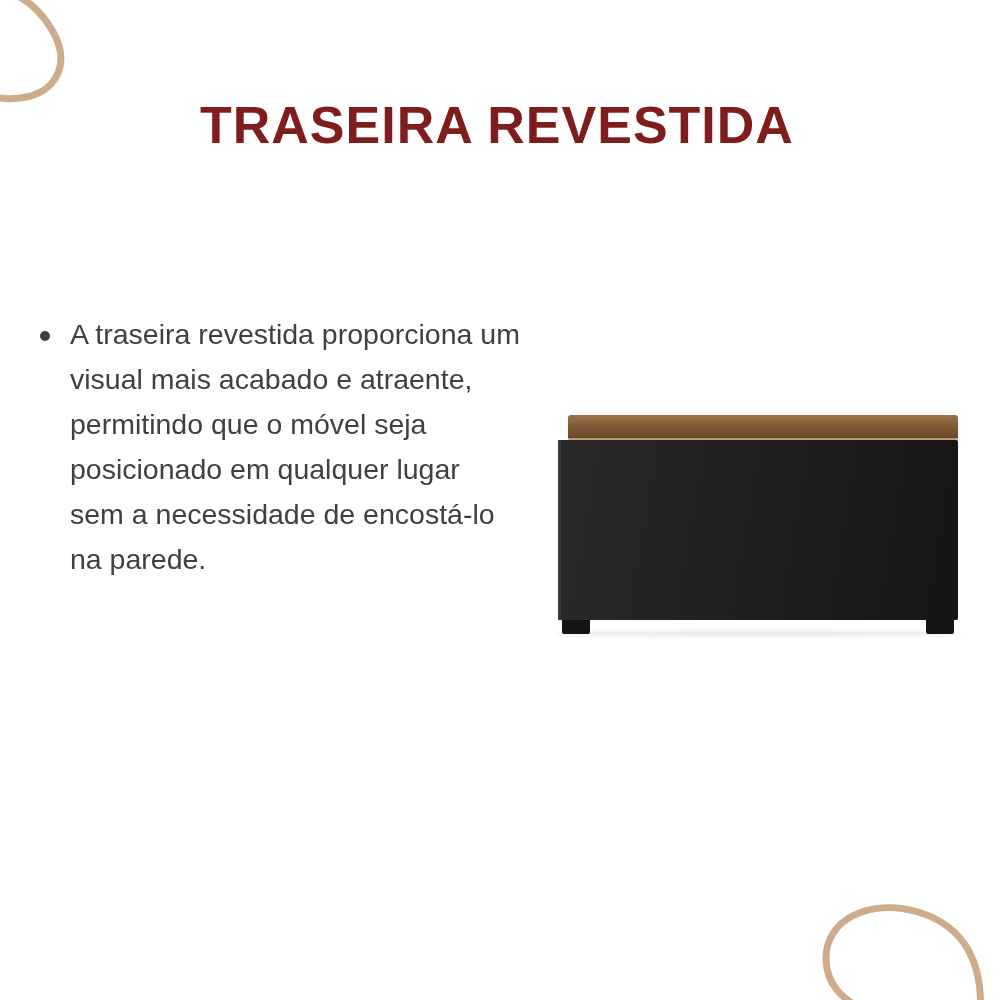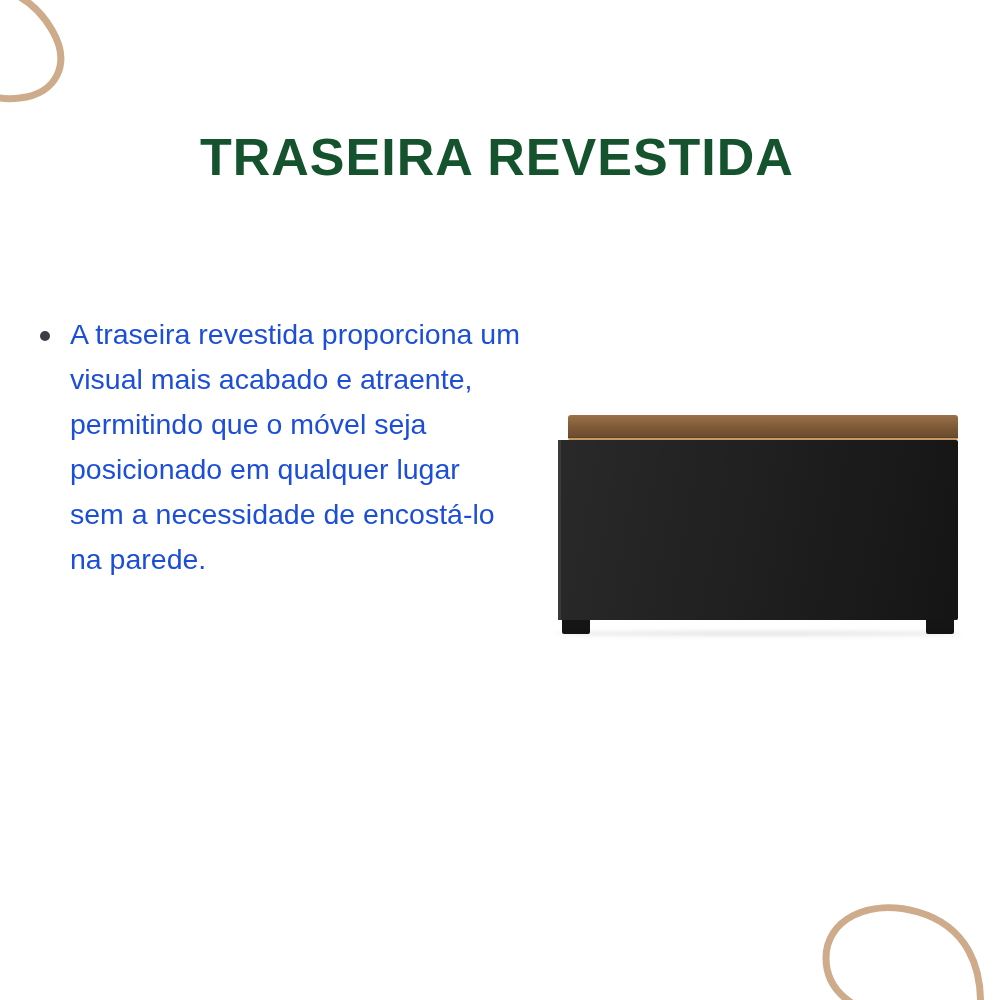--- a/index.html
+++ b/index.html
@@ -36,37 +36,36 @@
   }
 
   
   .title {
     position: absolute;
     top: 95px;
     left: 200px;
     font-size: 52px;
     letter-spacing: 1px;
     font-weight: bold;
-    color: #14532d;
+    color: #7f1d1d;
     font-family: "Liberation Sans", sans-serif;
     white-space: nowrap;
-    margin-top: 32px;
   }
 
   
   .bullets {
     position: absolute;
     top: 312px;
     left: 40px;
     width: 480px;
   }
   .bullet-item {
     display: flex;
     align-items: flex-start;
-    color: #1d4ed8;
+    color: #404040;
     font-size: 28.5px;
     line-height: 1.58;
     font-family: "Liberation Sans", sans-serif;
   }
   .bullet-dot {
     flex: 0 0 auto;
     width: 10px;
     height: 10px;
     border-radius: 50%;
     background: #3a3f45;

